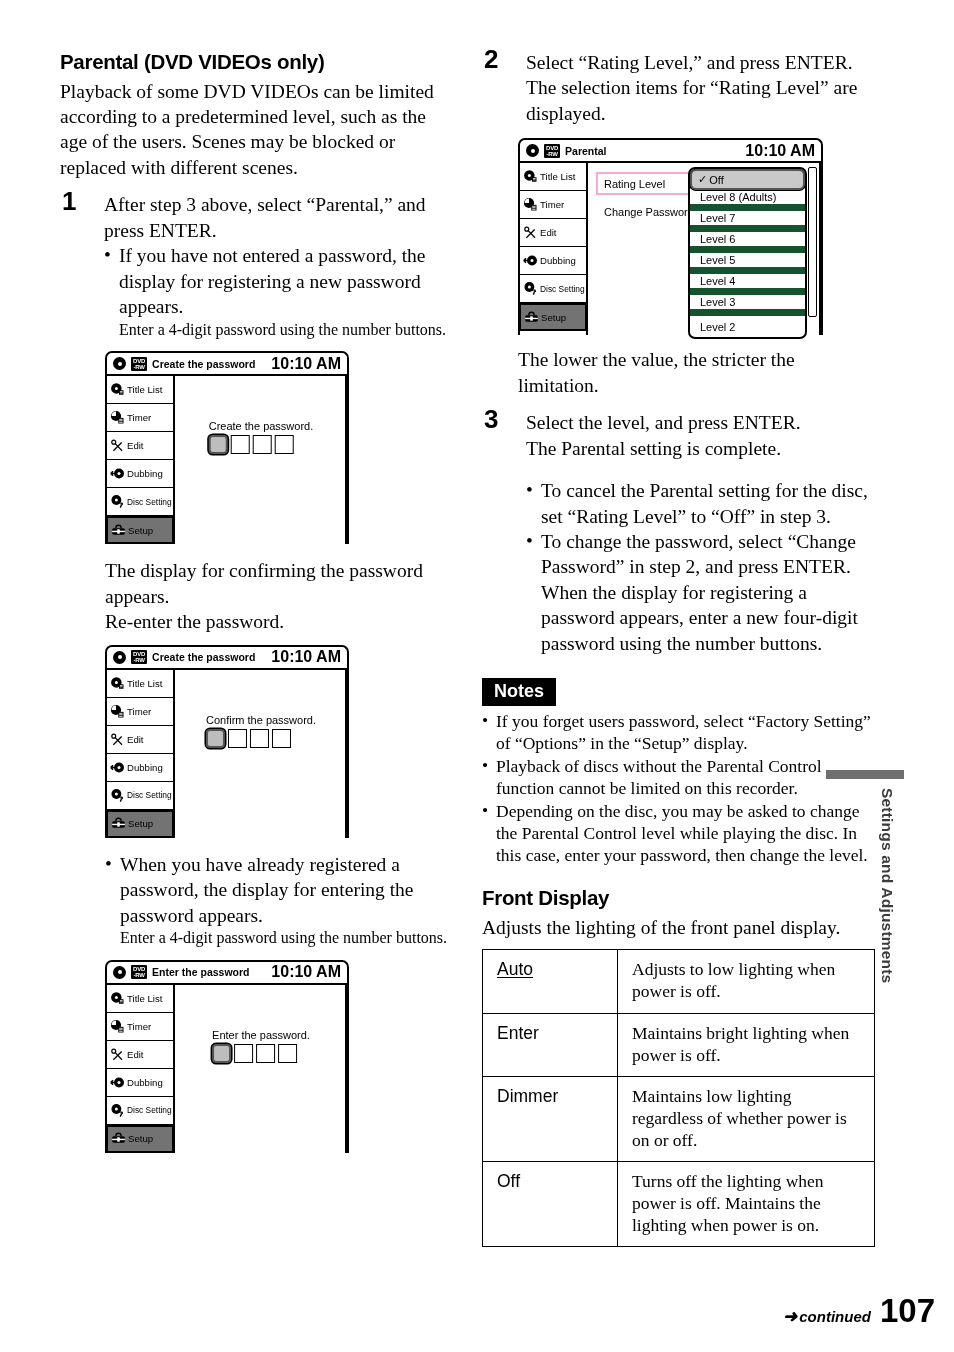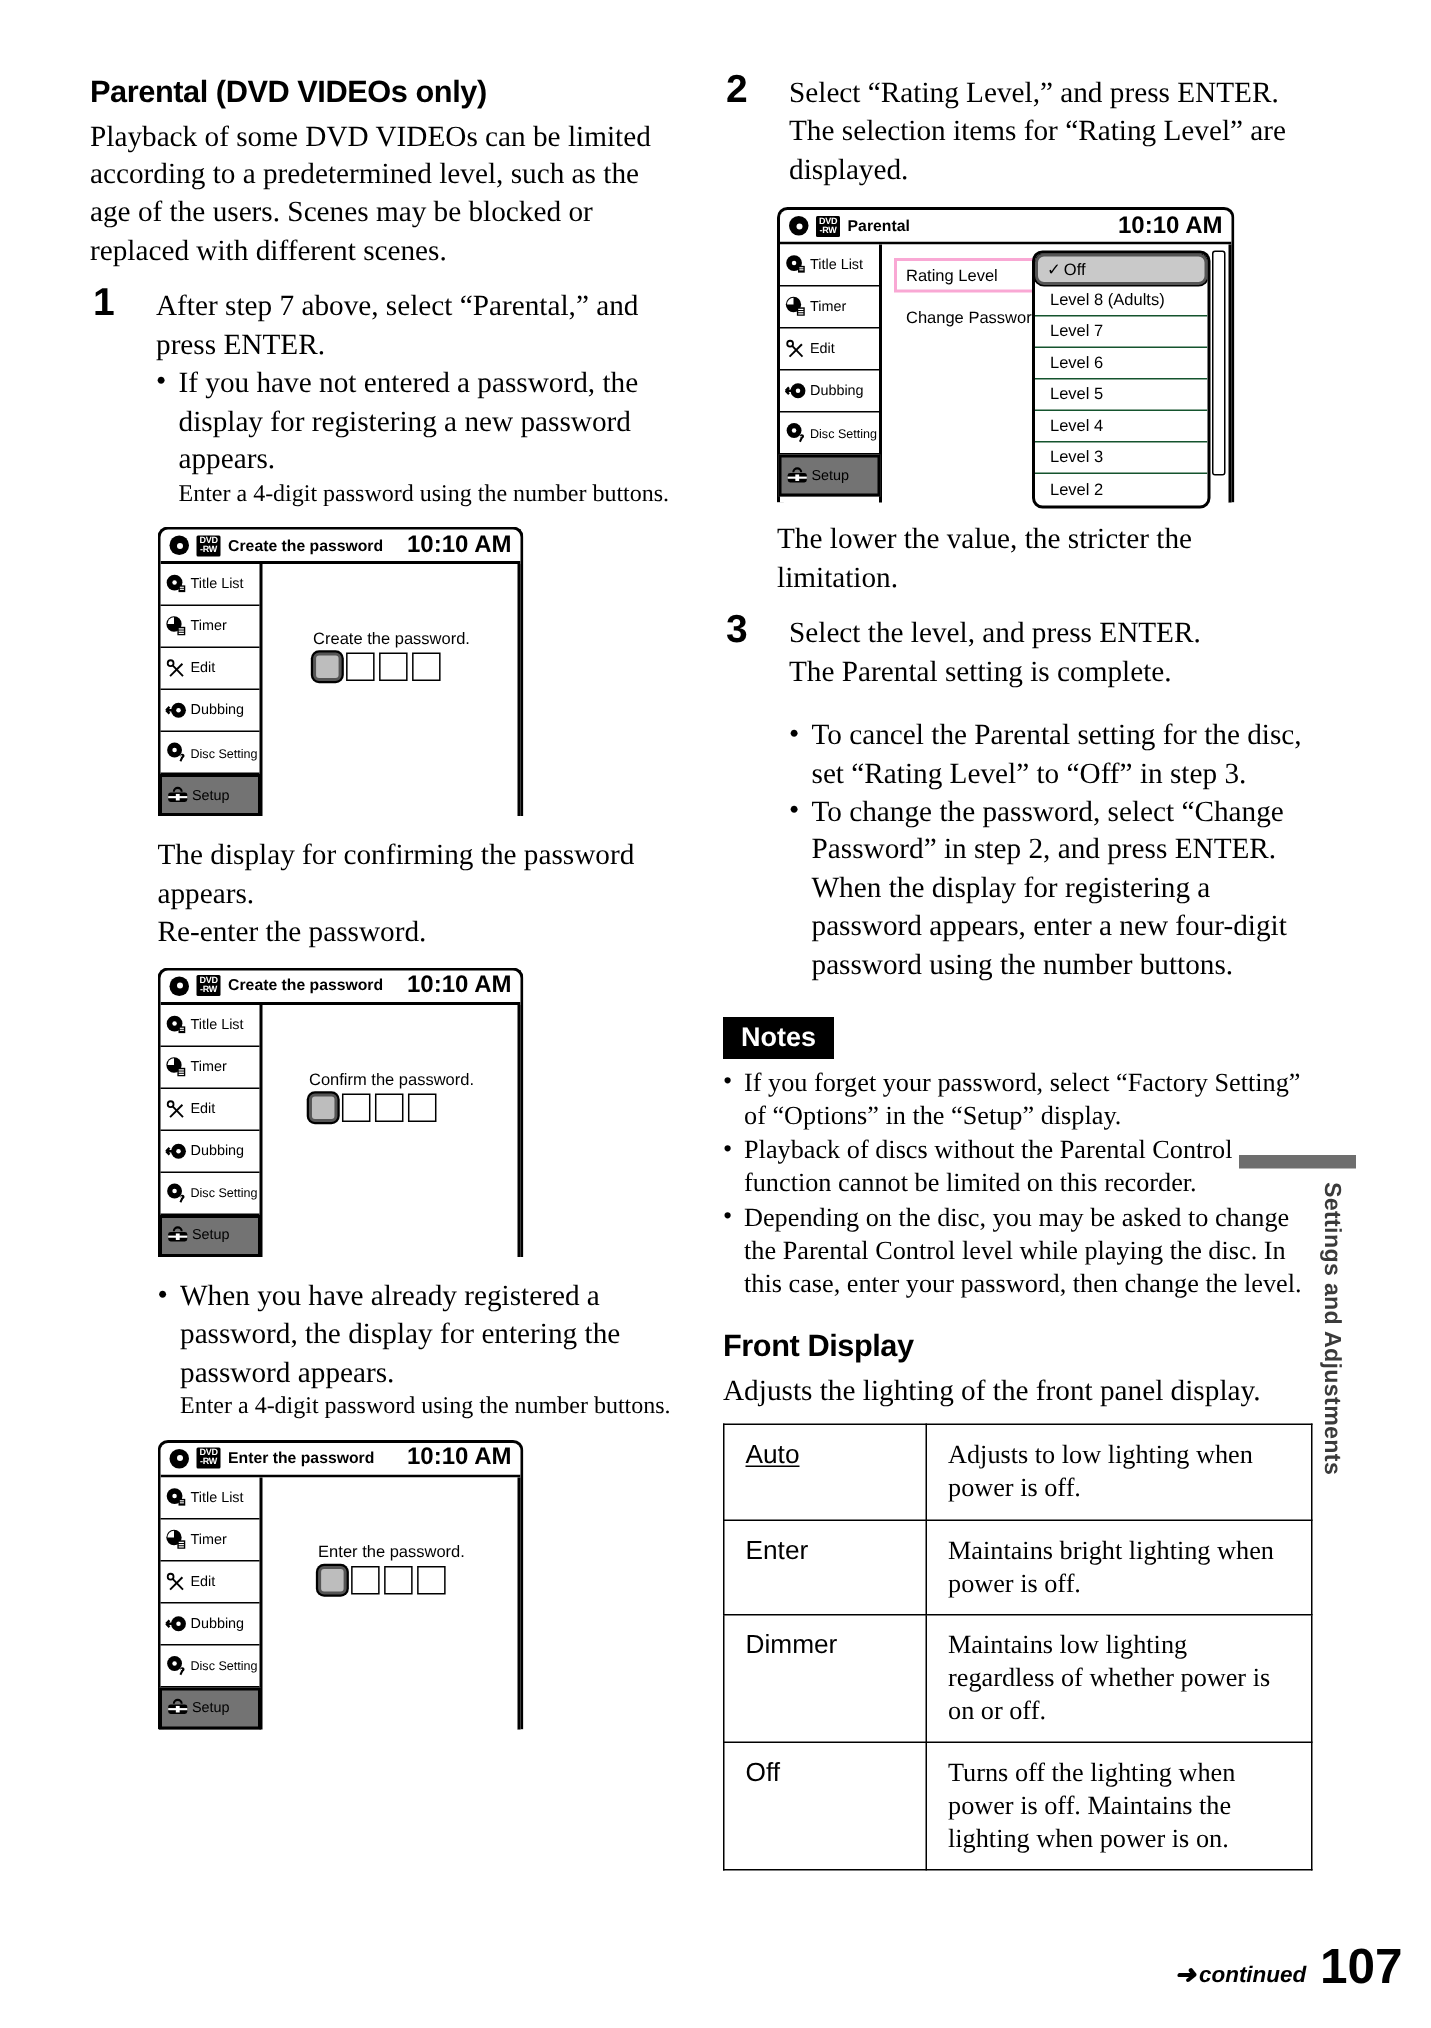--- a/index.html
+++ b/index.html
@@ -94,21 +94,21 @@
   .par-row{font-size:11px;height:23px;display:flex;align-items:center;padding-left:6px;}
   .par-row.boxed{border:2px solid #f9a8d4;margin-left:-2px;width:160px;box-sizing:border-box;}
 
   .dropdown{
     position:absolute;right:14px;top:4px;width:119px;
     border:2px solid #000;border-radius:7px;background:#fff;box-sizing:border-box;
     overflow:hidden;
   }
   .dd-item{
     font-size:11px;height:21px;display:flex;align-items:center;
-    padding-left:10px;border-bottom:1px solid #14532d;box-sizing:border-box;
+    padding-left:10px;border-bottom:7px solid #14532d;box-sizing:border-box;
   }
   .dd-item:last-child{border-bottom:none;}
   .dd-item.sel{
     background:#c9c9c9;border:2px solid #555;border-radius:6px;border-bottom:2px solid #555;
     box-shadow:0 0 0 1px #000;padding-left:6px;
   }
   .dd-scroll{
     position:absolute;right:4px;top:4px;width:7px;height:148px;border:1.5px solid #000;
     background:#fff;border-radius:2px;
   }
@@ -158,21 +158,21 @@
 
 <div class="page">
 
   <div class="col-left">
 
     <h2 class="h-section">Parental (DVD VIDEOs only)</h2>
     <p class="body-text">Playback of some DVD VIDEOs can be limited according to a predetermined level, such as the age of the users. Scenes may be blocked or replaced with different scenes.</p>
 
     <div class="step">
       <div class="step-num">1</div>
-      <div class="step-body">After step 7 above, select “Parental,” and press ENTER.</div>
+      <div class="step-body">After step 3 above, select “Parental,” and press ENTER.</div>
       <ul class="bullets">
         <li>If you have not entered a password, the display for registering a new password appears.</li>
       </ul>
       <div class="sub">Enter a 4-digit password using the number buttons.</div>
     </div>
 
     <div style="margin:11px 0 0 45px;">
       <div class="osd">
         <div class="osd-title">
           <span class="disc-icon"></span>
@@ -561,21 +561,21 @@
       <div class="step-body">The Parental setting is complete.</div>
       <ul class="bullets" style="margin-top:17px;">
         <li>To cancel the Parental setting for the disc, set “Rating Level” to “Off” in step 3.</li>
         <li>To change the password, select “Change Password” in step 2, and press ENTER. When the display for registering a password appears, enter a new four-digit password using the number buttons.</li>
       </ul>
     </div>
 
     <div style="margin-top:22px;">
       <div class="notes-hd">Notes</div>
       <ul class="note-list">
-          <li>If you forget your password, select “Factory Setting” of “Options” in the “Setup” display.</li>
+          <li>If you forget users password, select “Factory Setting” of “Options” in the “Setup” display.</li>
           <li>Playback of discs without the Parental Control function cannot be limited on this recorder.</li>
           <li>Depending on the disc, you may be asked to change the Parental Control level while playing the disc. In this case, enter your password, then change the level.</li>
         </ul>
     </div>
 
     <div style="margin-top:20px;">
       <h2 class="h-section">Front Display</h2>
       <p class="body-text">Adjusts the lighting of the front panel display.</p>
       <table class="fd-table">
         <tbody>

